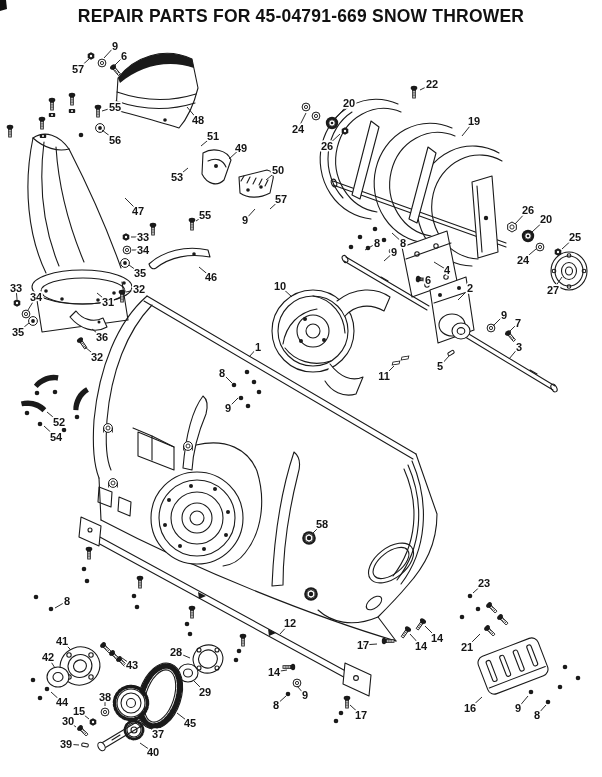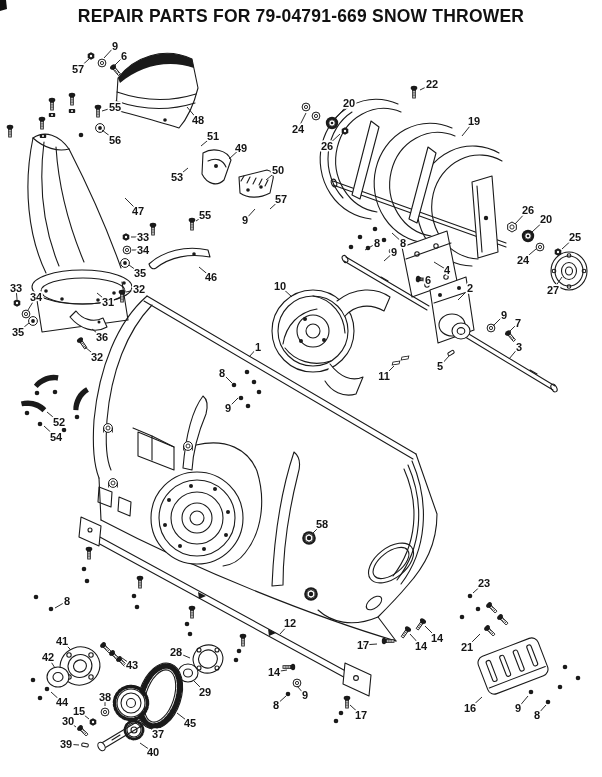--- a/index.html
+++ b/index.html
@@ -9,21 +9,21 @@
          font-size:17.5px;font-weight:bold;color:#111;letter-spacing:.2px;margin:0;z-index:2;}
   svg.diagram{position:absolute;top:0;left:0;}
   .callout{font:bold 11px "Liberation Sans",sans-serif;fill:#151515;
            paint-order:stroke;stroke:#fff;stroke-width:3.5px;stroke-linejoin:round;}
   .leader{stroke:#222;stroke-width:.95;fill:none;}
 </style>
 </head>
 <body>
 
 <div class="page">
-  <h1 class="title">REPAIR PARTS FOR 79-04791-669 SNOW THROWER</h1>
+  <h1 class="title">REPAIR PARTS FOR 45-04791-669 SNOW THROWER</h1>
 
   <svg id="diagram" class="diagram" width="602" height="777" viewBox="0 0 602 777">
 
     <g id="art" stroke="#1a1a1a" fill="none" stroke-width="1.1" stroke-linecap="round" stroke-linejoin="round">
 
       <path d="M0,0 L6,0 L7,9 L0,11 Z" fill="#111" stroke="none"></path>
 
       <g>
         <path d="M118,78 C134,57 164,46 192,59 L198,88 C193,108 186,120 179,128 C157,121 134,115 116,110 Z"></path>
         <path d="M118,78 C134,57 164,46 192,59 L194,68 C168,59 140,66 120,83 Z" fill="#1a1a1a" stroke="none"></path>

